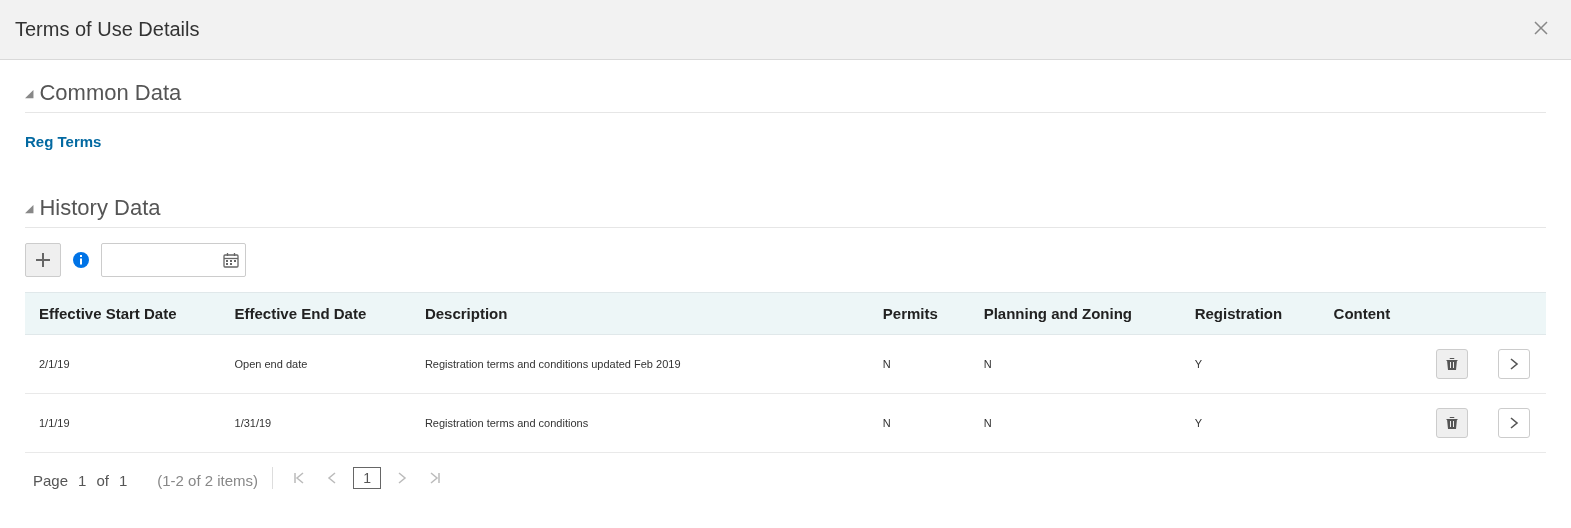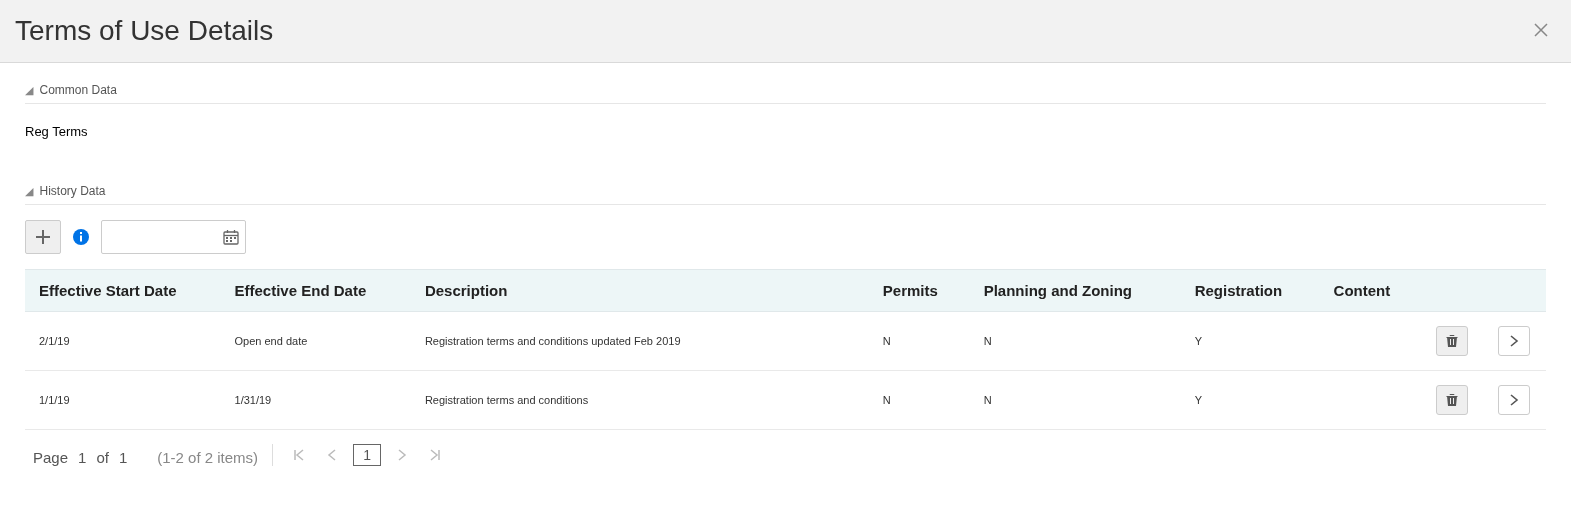--- a/index.html
+++ b/index.html
@@ -12,21 +12,21 @@
     }
     .header-bar {
       display: flex;
       justify-content: space-between;
       align-items: center;
       padding: 15px 15px 15px 15px;
       border-bottom: 1px solid #d9d9d9;
       background: #f2f2f2;
     }
     .page-title {
-      font-size: 28px;
+      font-size: 20px;
       font-weight: 400;
       color: #333;
     }
     .close-x {
       font-size: 18px;
       color: #888;
       padding: 4px 8px;
       cursor: pointer;
     }
     .content {
@@ -41,39 +41,40 @@
       gap: 6px;
       padding-bottom: 6px;
       border-bottom: 1px solid #e6e6e6;
       margin-bottom: 15px;
     }
     .section-header .triangle {
       font-size: 11px;
       color: #888;
     }
     .section-header .title {
-      font-size: 12px;
+      font-size: 22px;
       color: #555;
       font-weight: 400;
     }
     .form-row {
       display: flex;
       align-items: center;
       gap: 8px;
       padding: 5px 0 20px 0;
     }
     .form-label {
       width: 235px;
       text-align: right;
       color: #777;
       font-size: 15px;
     }
     .form-value {
-      color: #000000;
-      font-size: 13px;
+      color: #0369a1;
+      font-size: 15px;
+      font-weight: bold;
     }
     .toolbar {
       display: flex;
       align-items: center;
       gap: 10px;
       margin-bottom: 15px;
     }
     .btn-add {
       width: 36px;
       height: 34px;

